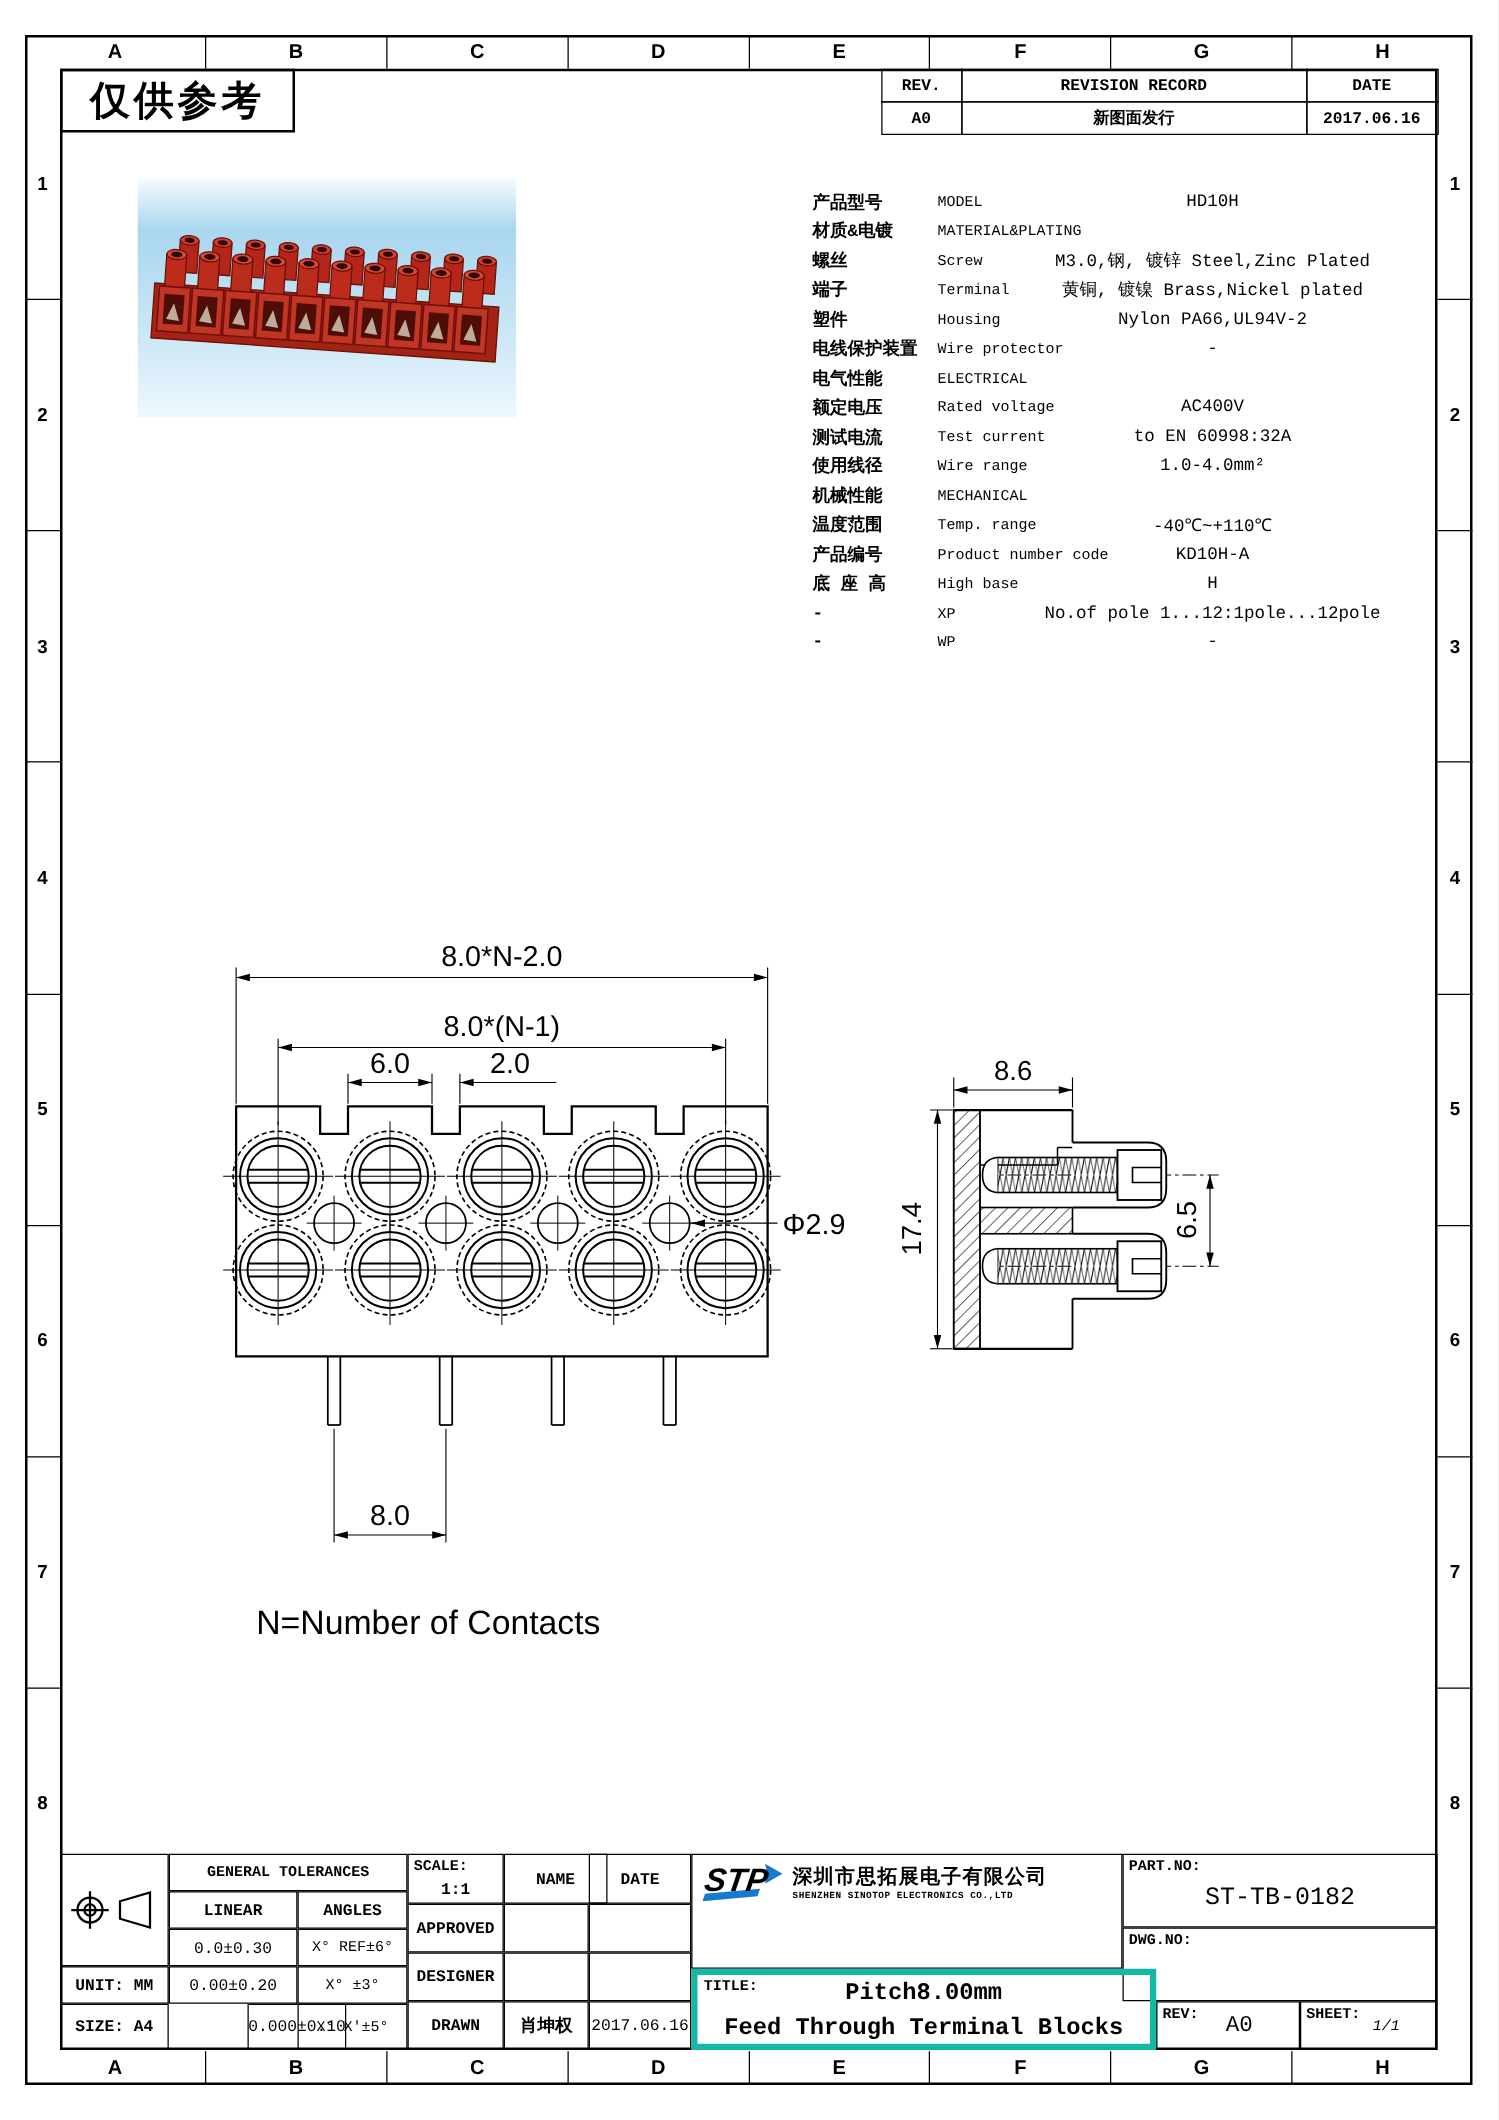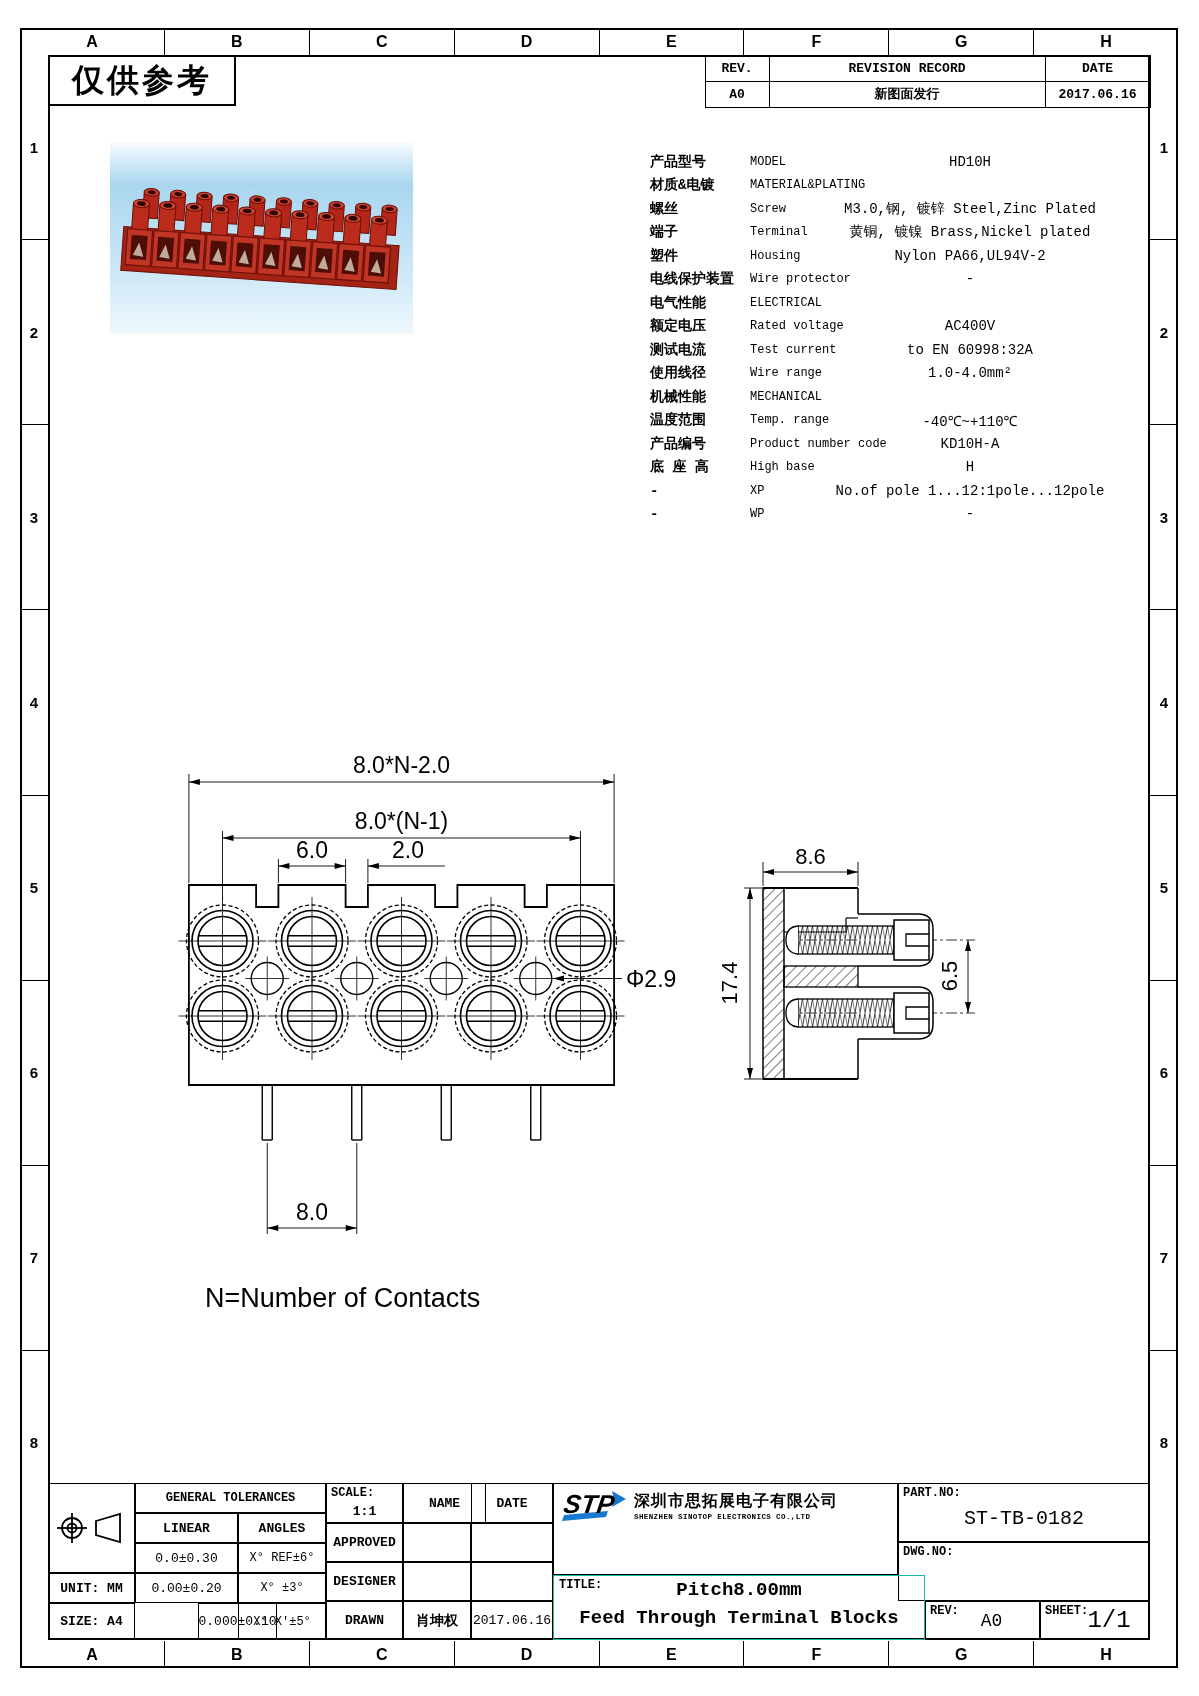--- a/index.html
+++ b/index.html
@@ -35,21 +35,21 @@
   .specs .val span{white-space:nowrap;}
   
   .note{position:absolute;left:205px;top:1283px;font-size:27px;font-family:"Liberation Sans",sans-serif;
         letter-spacing:0px;}
   
   .tblock{position:absolute;left:48px;top:1483px;width:1102px;height:157px;}
   .tc{position:absolute;box-sizing:border-box;border:1.5px solid #000;display:flex;align-items:center;
       justify-content:center;font-size:13px;white-space:nowrap;}
   .tc.bold{font-weight:bold;}
   .tc .corner{position:absolute;left:4px;top:2px;font-size:12px;font-weight:bold;}
-  .titlebox{position:absolute;box-sizing:border-box;border:1px solid #14b8a6;}
+  .titlebox{position:absolute;box-sizing:border-box;border:5px solid #14b8a6;}
   .titlebox .lbl{position:absolute;left:5px;top:2px;font-size:12px;font-weight:bold;}
   .titlebox .l1{position:absolute;left:0;top:3px;width:100%;text-align:center;font-size:19px;font-weight:bold;}
   .titlebox .l2{position:absolute;left:0;top:31px;width:100%;text-align:center;font-size:19px;font-weight:bold;}
   .company{position:absolute;box-sizing:border-box;border:1.5px solid #000;}
   .co-top{position:absolute;left:8px;top:5px;display:flex;align-items:center;}
   .co-names{margin-left:8px;}
   .co-cn{font-size:16px;font-weight:bold;letter-spacing:1px;}
   .co-en{font-size:7.5px;font-weight:bold;letter-spacing:.4px;margin-top:1px;}
   .co-contacts{position:absolute;left:14px;top:52px;right:6px;display:grid;
                grid-template-columns:1fr 1fr;grid-auto-rows:16px;font-size:8.5px;font-weight:bold;}
@@ -458,17 +458,17 @@
       <div class="l1">Pitch8.00mm</div>
       <div class="l2">Feed Through Terminal Blocks</div>
     </div>
 
     <div class="tc" style="left:877px;top:118px;width:115px;height:39px;">
       <span class="corner">REV:</span>
       <span style="font-size:18px;margin-left:18px;">A0</span>
     </div>
     <div class="tc" style="left:992px;top:118px;width:110px;height:39px;">
       <span class="corner">SHEET:</span>
-      <span style="font-size:24px;margin-left:28px;">1/1</span>
+      <span style="font-size:12px;margin-left:28px;font-style:italic;">1/1</span>
     </div>
   </div>
 
 </div>
 
 </body></html>

